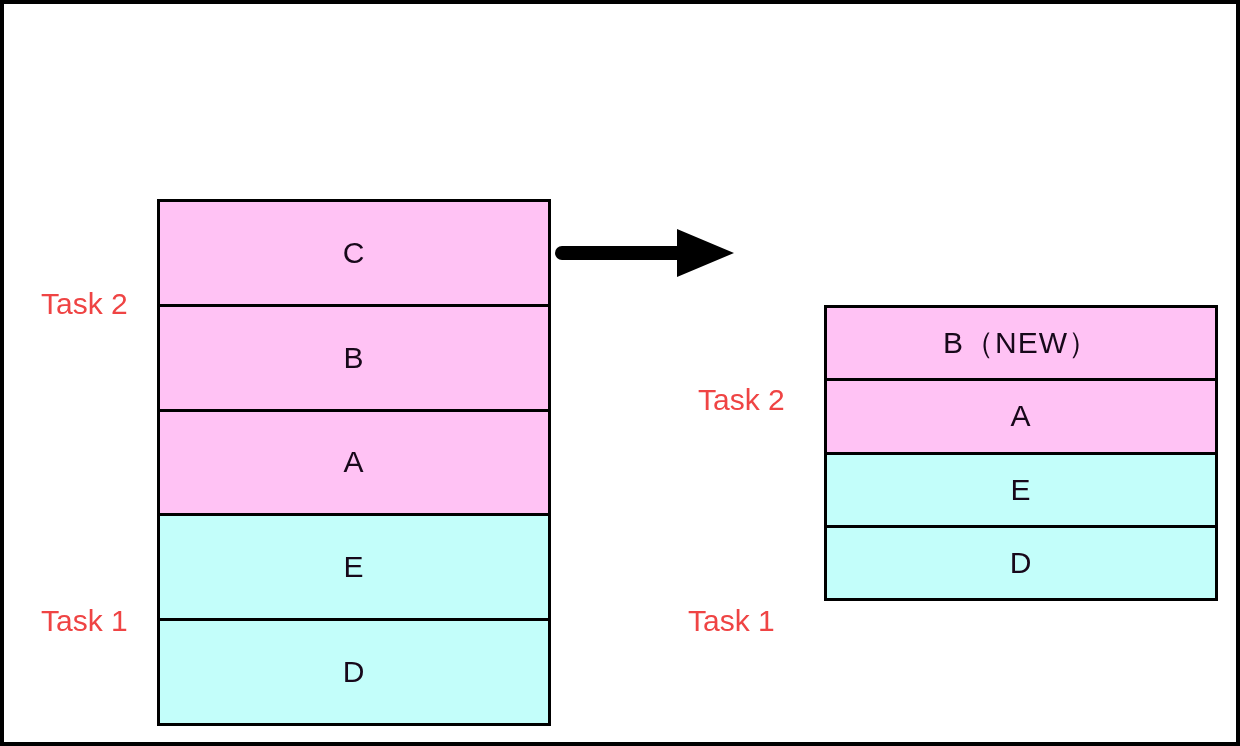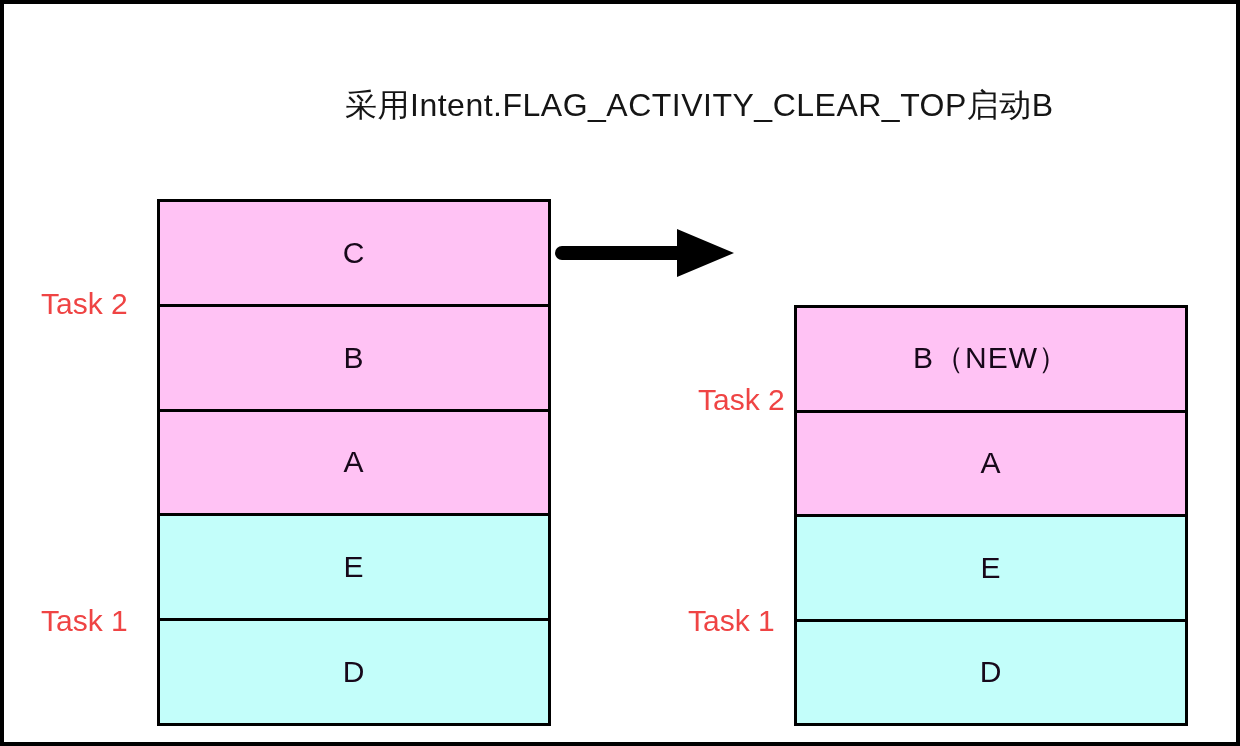--- a/index.html
+++ b/index.html
@@ -26,21 +26,21 @@
   }
 
   .stack {
     position: absolute;
     display: flex;
     flex-direction: column;
     border: 3px solid var(--line, #000);
     background: #fff;
   }
   .stack--before { left: 153px; top: 195px; width: 394px; height: 527px; }
-  .stack--after  { left: 790px; top: 301px; width: 394px; height: 421px; }
+  .stack--after  { left: 820px; top: 301px; width: 394px; height: 296px; }
 
   .box {
     flex: 1;
     display: flex;
     align-items: center;
     justify-content: center;
     font-size: 30px;
     color: #17081a;
     border-bottom: 3px solid var(--line, #000);
     letter-spacing: 1px;
@@ -66,21 +66,20 @@
     top: 214px;
     width: 195px;
     height: 70px;
   }
 </style>
 </head>
 <body>
 
 <div class="canvas">
 
-  <div class="title">采用Intent.FLAG_ACTIVITY_CLEAR_TOP启动B</div>
 
   <div class="stack stack--before">
     <div class="box box--pink">C</div>
     <div class="box box--pink">B</div>
     <div class="box box--pink">A</div>
     <div class="box box--cyan">E</div>
     <div class="box box--cyan">D</div>
   </div>
 
   <div class="task-label task-label--b2">Task 2</div>

